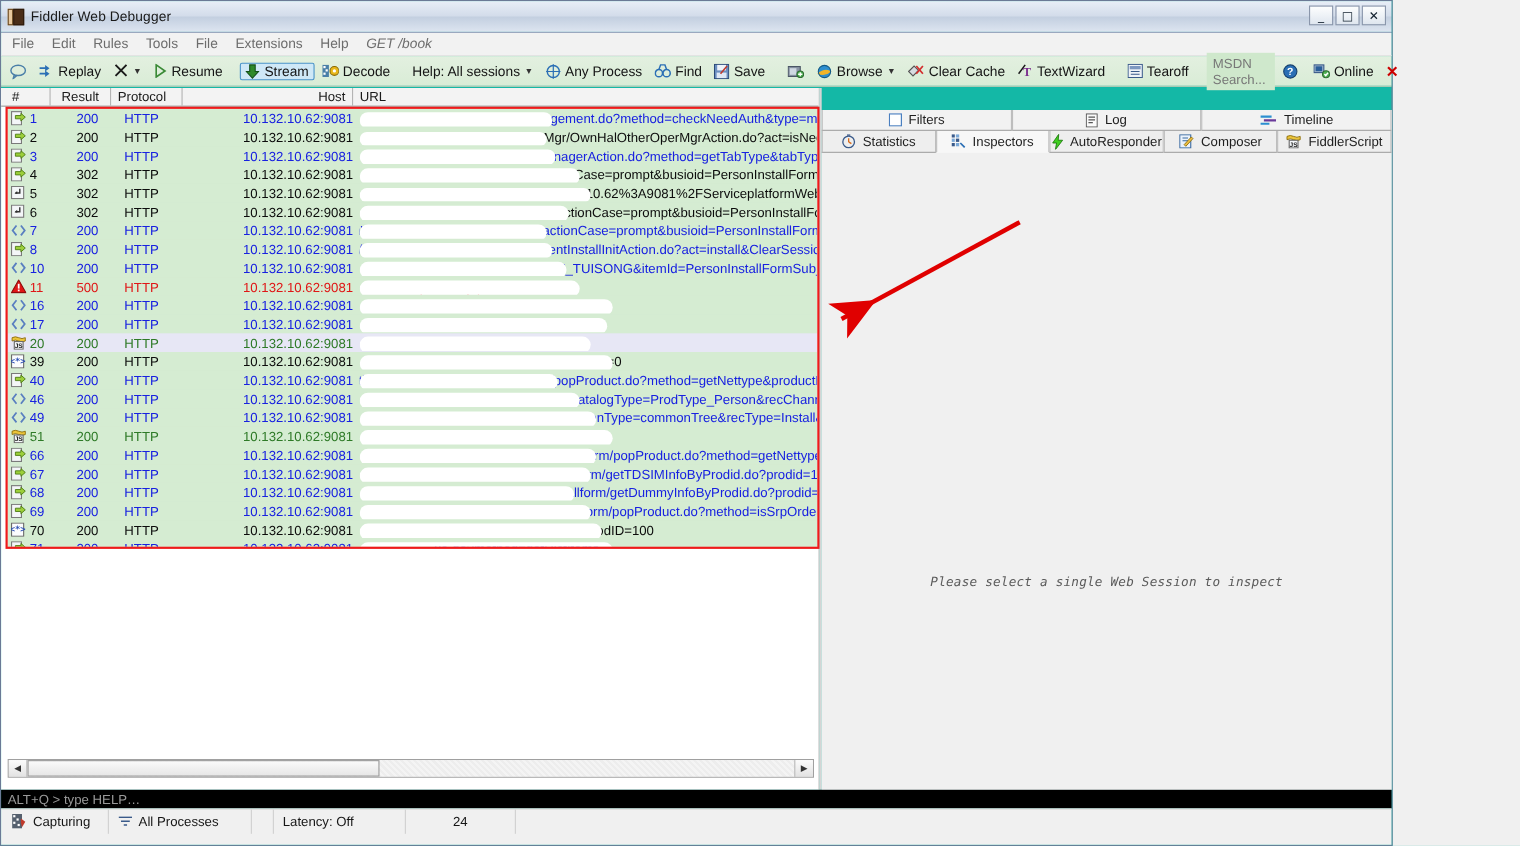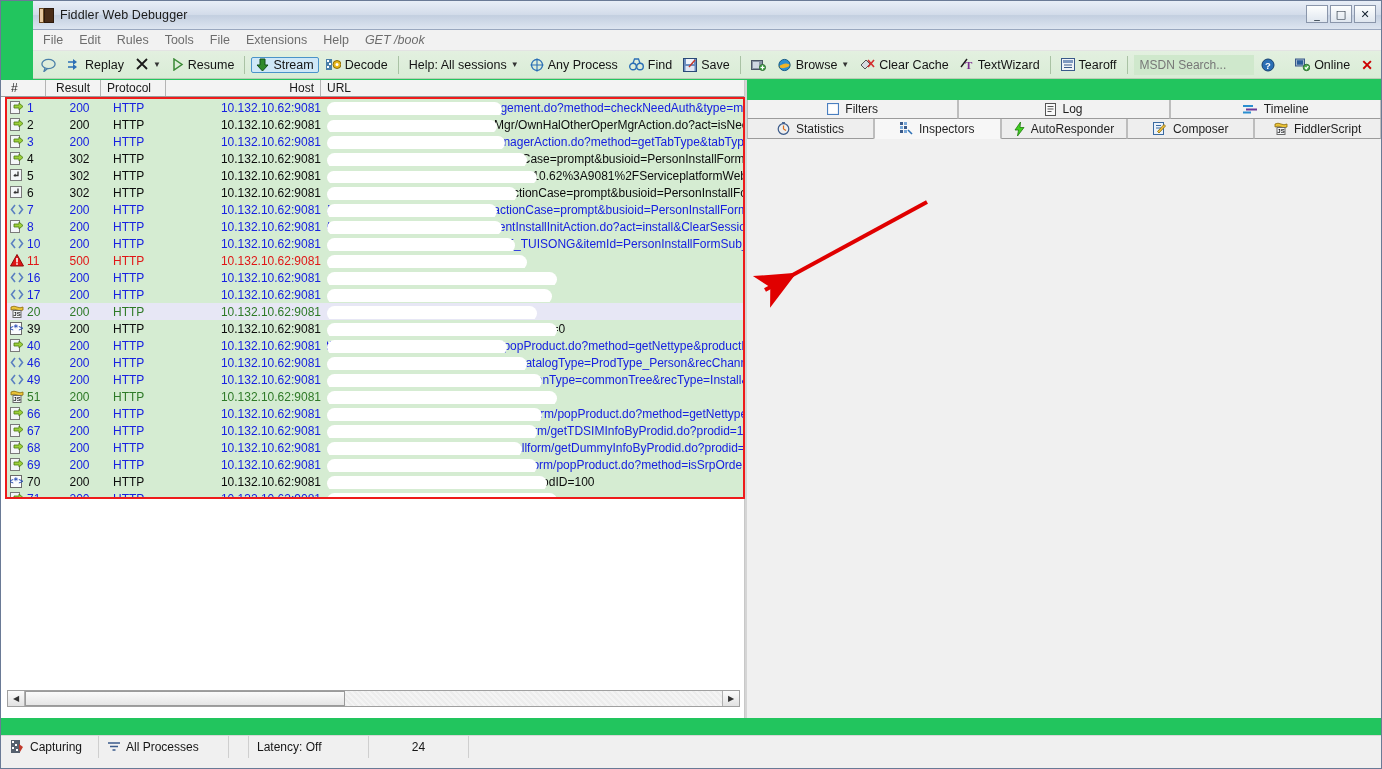--- a/index.html
+++ b/index.html
@@ -3,22 +3,22 @@
 <meta charset="utf-8">
 <style>
   html,body{margin:0;padding:0;}
   body{
     width:1382px;height:769px;overflow:hidden;
     font-family:"Liberation Sans", sans-serif;
     font-size:12px;
     background:#f0f0f0;
     -webkit-font-smoothing:none;
   }
-  #app{position:relative;width:1382px;height:769px;
-       border:1px solid #6a7a96;box-sizing:border-box;background:#22c55e;padding-left:32px;}
+  #app{position:relative;width:1266px;height:769px;
+       border:1px solid #6a7a96;box-sizing:border-box;background:#14b8a6;}
 
   
   .titlebar{
     height:29px;display:flex;align-items:center;
     background:linear-gradient(to bottom,#e8eef7 0%,#d3dcea 48%,#c3cfe0 52%,#dde5f0 100%);
     border-bottom:1px solid #9aa8bf;
     padding-left:6px;box-sizing:border-box;position:relative;
   }
   .app-icon{width:15px;height:15px;margin-right:6px;position:relative;flex:none;}
   .app-icon .l{position:absolute;left:0;top:0;width:5px;height:15px;background:#e8c9a0;border:1px solid #6b4a22;box-sizing:border-box;}
@@ -777,24 +777,28 @@
 
         <svg class="arrowsvg" width="260" height="130">
           <defs>
             <marker id="ahead" markerWidth="11" markerHeight="11" refX="9" refY="5.5" orient="auto">
               <path d="M10,1 L0,5.5 L10,10 L7.5,5.5 Z" fill="#e00000"></path>
             </marker>
           </defs>
           <line x1="180" y1="8" x2="18" y2="96" stroke="#e00000" stroke-width="4" marker-end="url(#ahead)"></line>
         </svg>
 
+        <div class="emptymsg">Please select a single Web Session to inspect</div>
       </div>
     </div>
   </div>
 
+  <div class="qbar">
+    <span>ALT+Q &gt; type HELP…</span>
+  </div>
 
   <div class="statusbar">
     <div class="sb cap">
       <span class="ico">
         <svg width="14" height="14" viewBox="0 0 14 14">
             <rect x="0" y="0" width="9" height="13" fill="#55606e"></rect>
             <rect x="1" y="1" width="2" height="2" fill="#fff"></rect>
             <rect x="4" y="4" width="2" height="2" fill="#fff"></rect>
             <rect x="1" y="7" width="2" height="2" fill="#fff"></rect>
             <rect x="5" y="9" width="2" height="2" fill="#fff"></rect>

